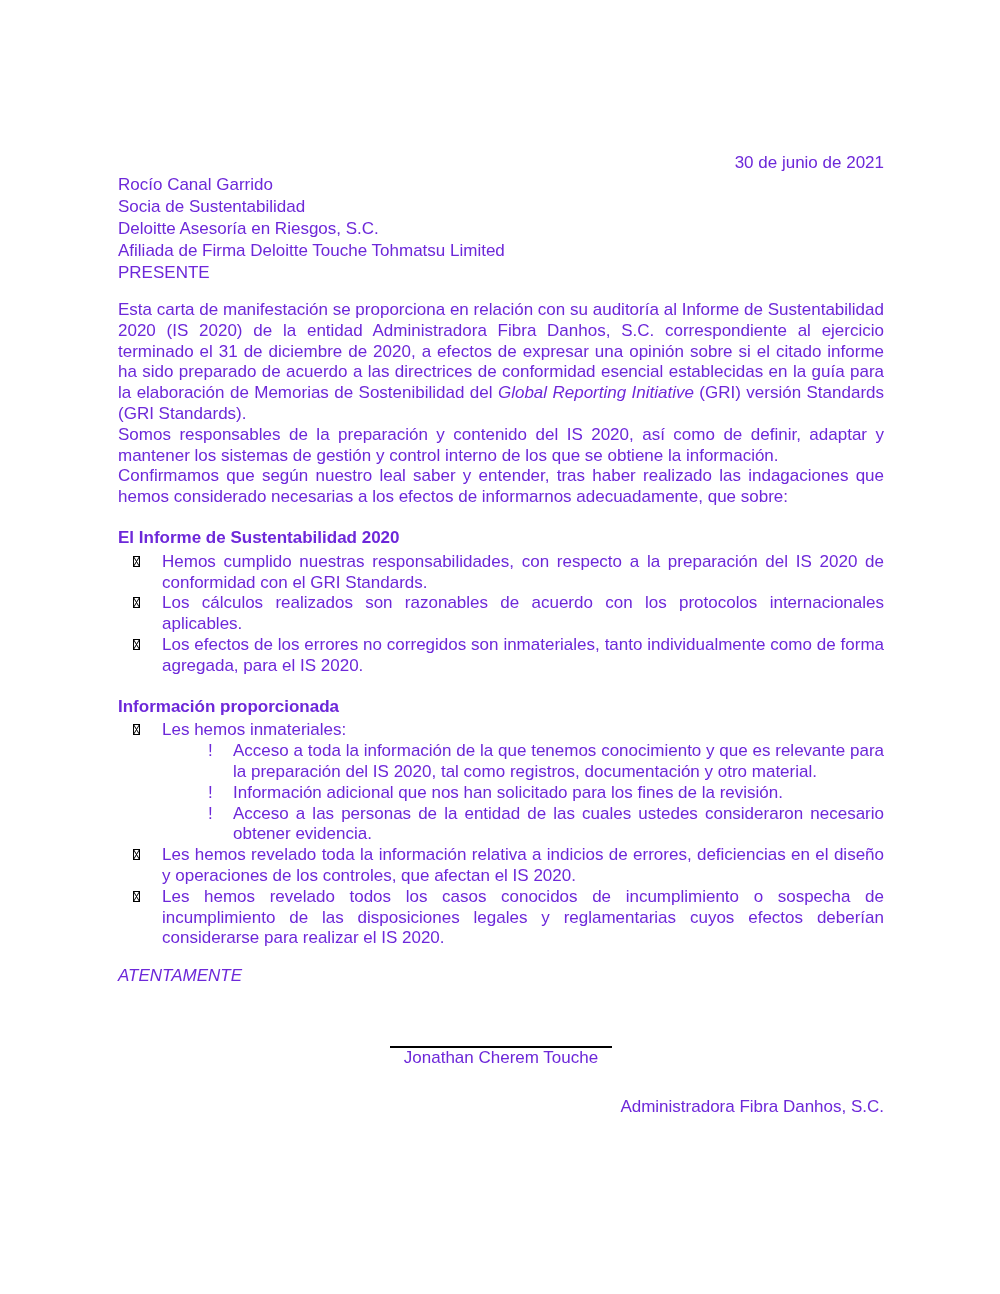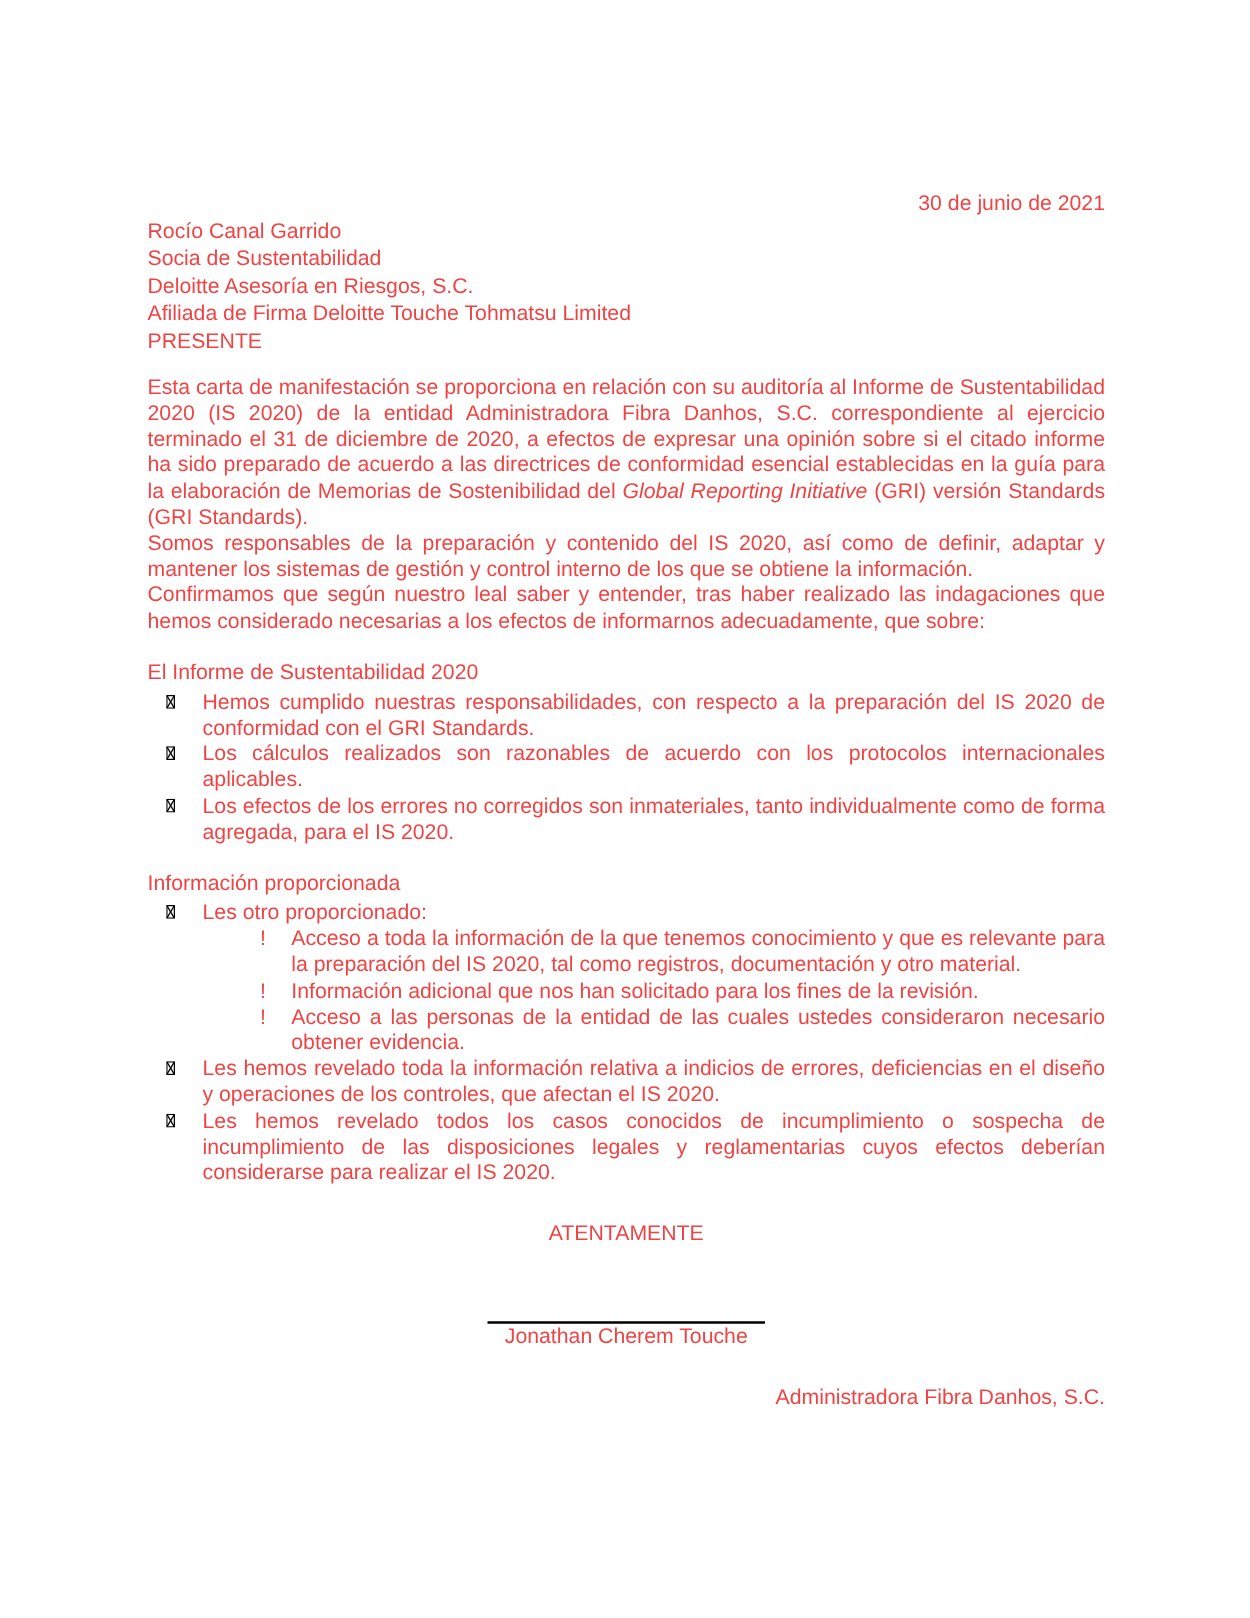--- a/index.html
+++ b/index.html
@@ -7,21 +7,21 @@
     padding: 0;
     background: #ffffff;
   }
   .page {
     position: relative;
     width: 1000px;
     height: 1294px;
     box-sizing: border-box;
     padding: 152px 116px 0 118px;
     background: #ffffff;
-    color: #ef4444;
+    color: #6d28d9;
     font-family: "Liberation Sans", "DejaVu Sans", sans-serif;
     font-size: 17px;
     line-height: 20.8px;
     overflow: hidden;
   }
   .date {
     text-align: right;
     line-height: 22px;
   }
   .recipient-line {
@@ -30,41 +30,42 @@
   .paragraphs {
     margin-top: 16px;
   }
   .para {
     text-align: justify;
   }
   .section {
     margin-top: 20px;
   }
   .heading {
-    font-weight: normal;
+    font-weight: bold;
   }
   .items {
     margin-top: 3px;
   }
   .li {
     position: relative;
     text-align: justify;
   }
   .li.l1 { margin-left: 44px; }
   .li.l2 { margin-left: 115px; }
   .li .marker {
     position: absolute;
     top: 0;
   }
   .li.l1 .marker { left: -29px; top: 4px; }
   .li.l2 .marker { left: -25px; top: 0; }
   .box-x-svg { display: block; }
   .closing {
-    margin-top: 28px;
-    text-align: center;
+    margin-top: 17px;
+    text-align: left;
+    font-style: italic;
   }
   .sig {
     margin-top: 59px;
     text-align: center;
   }
   .sig-rule {
     width: 222px;
     margin: 0 auto;
     border-top: 2px solid #000000;
   }
@@ -150,21 +151,21 @@
     <div class="items">
 
         <div class="li l1">
           <span class="marker">
             <svg class="box-x-svg" width="7" height="11" viewBox="0 0 7 11" aria-hidden="true">
               <rect x="0.5" y="0.5" width="6" height="10" fill="none" stroke="#000" stroke-width="1"></rect>
               <line x1="0.5" y1="0.5" x2="6.5" y2="10.5" stroke="#000" stroke-width="1"></line>
               <line x1="6.5" y1="0.5" x2="0.5" y2="10.5" stroke="#000" stroke-width="1"></line>
             </svg>
           </span>
-          <span class="li-text">Les otro proporcionado:</span>
+          <span class="li-text">Les hemos inmateriales:</span>
         </div>
 
         <div class="li l2">
           <span class="marker">!</span>
           <span class="li-text">Acceso a toda la información de la que tenemos conocimiento y que es relevante para la preparación del IS 2020, tal como registros, documentación y otro material.</span>
         </div>
 
         <div class="li l2">
           <span class="marker">!</span>
           <span class="li-text">Información adicional que nos han solicitado para los fines de la revisión.</span>

